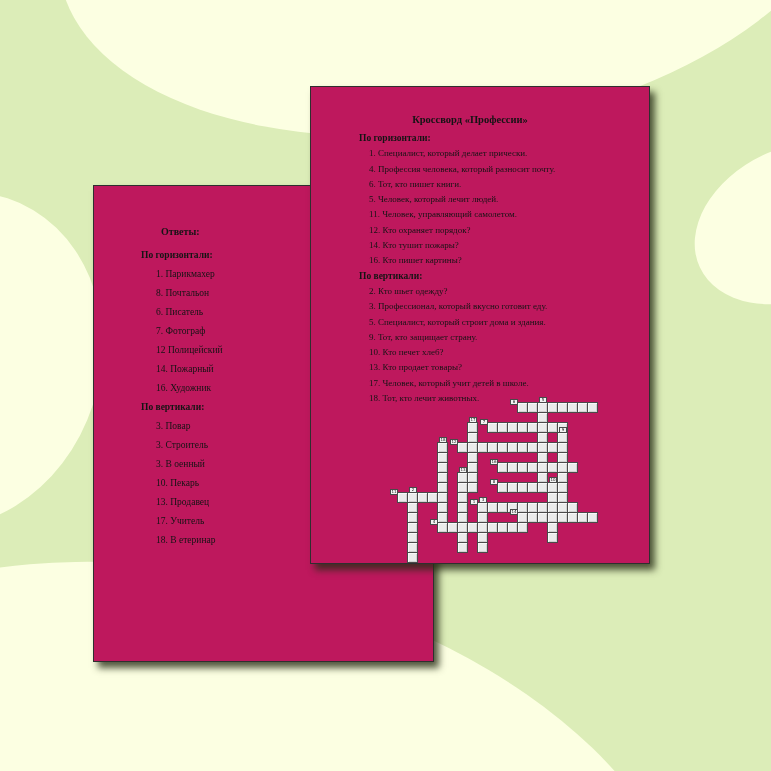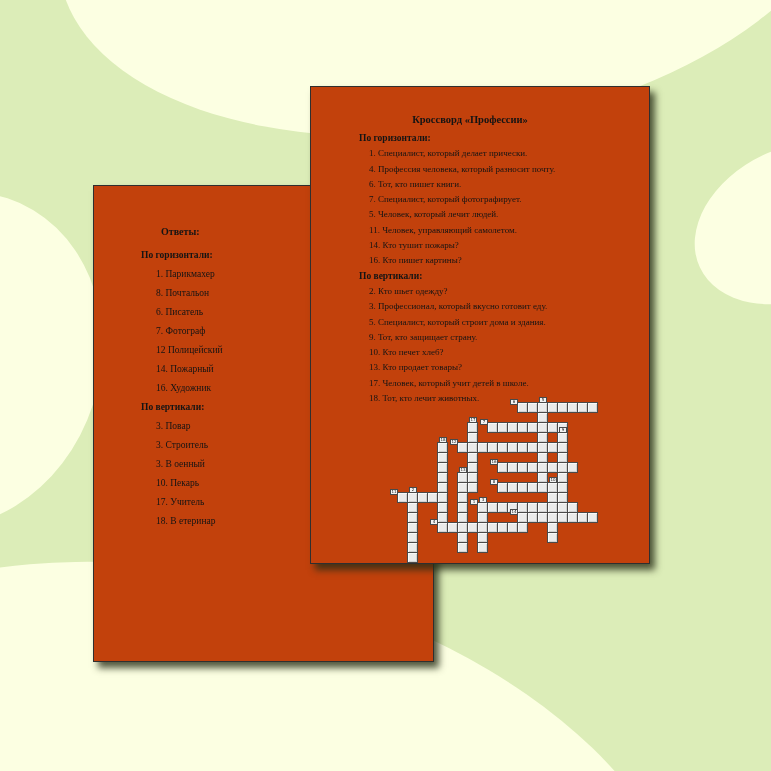--- a/index.html
+++ b/index.html
@@ -7,21 +7,21 @@
     width:771px;height:771px;overflow:hidden;position:relative;
     background:#dcedb8;
     font-family:"Liberation Serif","DejaVu Serif",serif;
   }
   .blob{position:absolute;border-radius:50%;background:#fcffe2;}
   .blob-top{left:55px;top:-300px;width:800px;height:430px;transform:rotate(-9deg);}
   .blob-left{left:-190px;top:190px;width:290px;height:340px;transform:rotate(18deg);}
   .blob-bottom{left:-300px;top:575px;width:1000px;height:600px;transform:rotate(13deg);}
   .blob-right{left:690px;top:148px;width:210px;height:150px;transform:rotate(-25deg);}
   .page{
-    position:absolute;background:#c2410c;border:1px solid #2f2f2f;
+    position:absolute;background:#be185d;border:1px solid #2f2f2f;
     box-shadow:5px 6px 7px rgba(40,46,22,.8);
     color:#141414;
   }
   .page-answers{left:93px;top:185px;width:339px;height:475px;z-index:1;}
   .page-crossword{left:310px;top:86px;width:338px;height:476px;z-index:2;overflow:hidden;}
   .answers-heading{position:absolute;left:67px;top:40px;font-size:10px;font-weight:bold;}
   .answers-flow{position:absolute;left:0;top:60px;width:100%;line-height:19px;font-size:9.5px;}
   .answers-flow .hdr{font-weight:bold;padding-left:47px;}
   .answers-flow .itm{padding-left:62px;}
   .cw-title{position:absolute;left:0;top:27px;width:318px;text-align:center;font-size:10.5px;font-weight:bold;}
@@ -61,37 +61,38 @@
         <div class="itm">12 Полицейский</div>
         <div class="itm">14. Пожарный</div>
         <div class="itm">16. Художник</div>
       </div>
     <div class="hdr">По вертикали:</div>
     <div>
         <div class="itm">3. Повар</div>
         <div class="itm">3. Строитель</div>
         <div class="itm">3. В оенный</div>
         <div class="itm">10. Пекарь</div>
+        <div class="itm">13. Продавец</div>
         <div class="itm">17. Учитель</div>
         <div class="itm">18. В етеринар</div>
       </div>
   </div>
 </div>
 
 <div class="page page-crossword">
   <div class="cw-title">Кроссворд «Профессии»</div>
   <div class="cw-flow">
     <div class="hdr">По горизонтали:</div>
     <div>
         <div class="itm">1. Специалист, который делает прически.</div>
         <div class="itm">4. Профессия человека, который разносит почту.</div>
         <div class="itm">6. Тот, кто пишет книги.</div>
-        <div class="itm">7. Специалист, который фотографирует.</div>
         <div class="itm">5. Человек, который лечит людей.</div>
         <div class="itm">11. Человек, управляющий самолетом.</div>
+        <div class="itm">12. Кто охраняет порядок?</div>
         <div class="itm">14. Кто тушит пожары?</div>
         <div class="itm">16. Кто пишет картины?</div>
       </div>
     <div class="hdr">По вертикали:</div>
     <div>
         <div class="itm">2. Кто шьет одежду?</div>
         <div class="itm">3. Профессионал, который вкусно готовит еду.</div>
         <div class="itm">5. Специалист, который строит дома и здания.</div>
         <div class="itm">9. Тот, кто защищает страну.</div>
         <div class="itm">10. Кто печет хлеб?</div>

